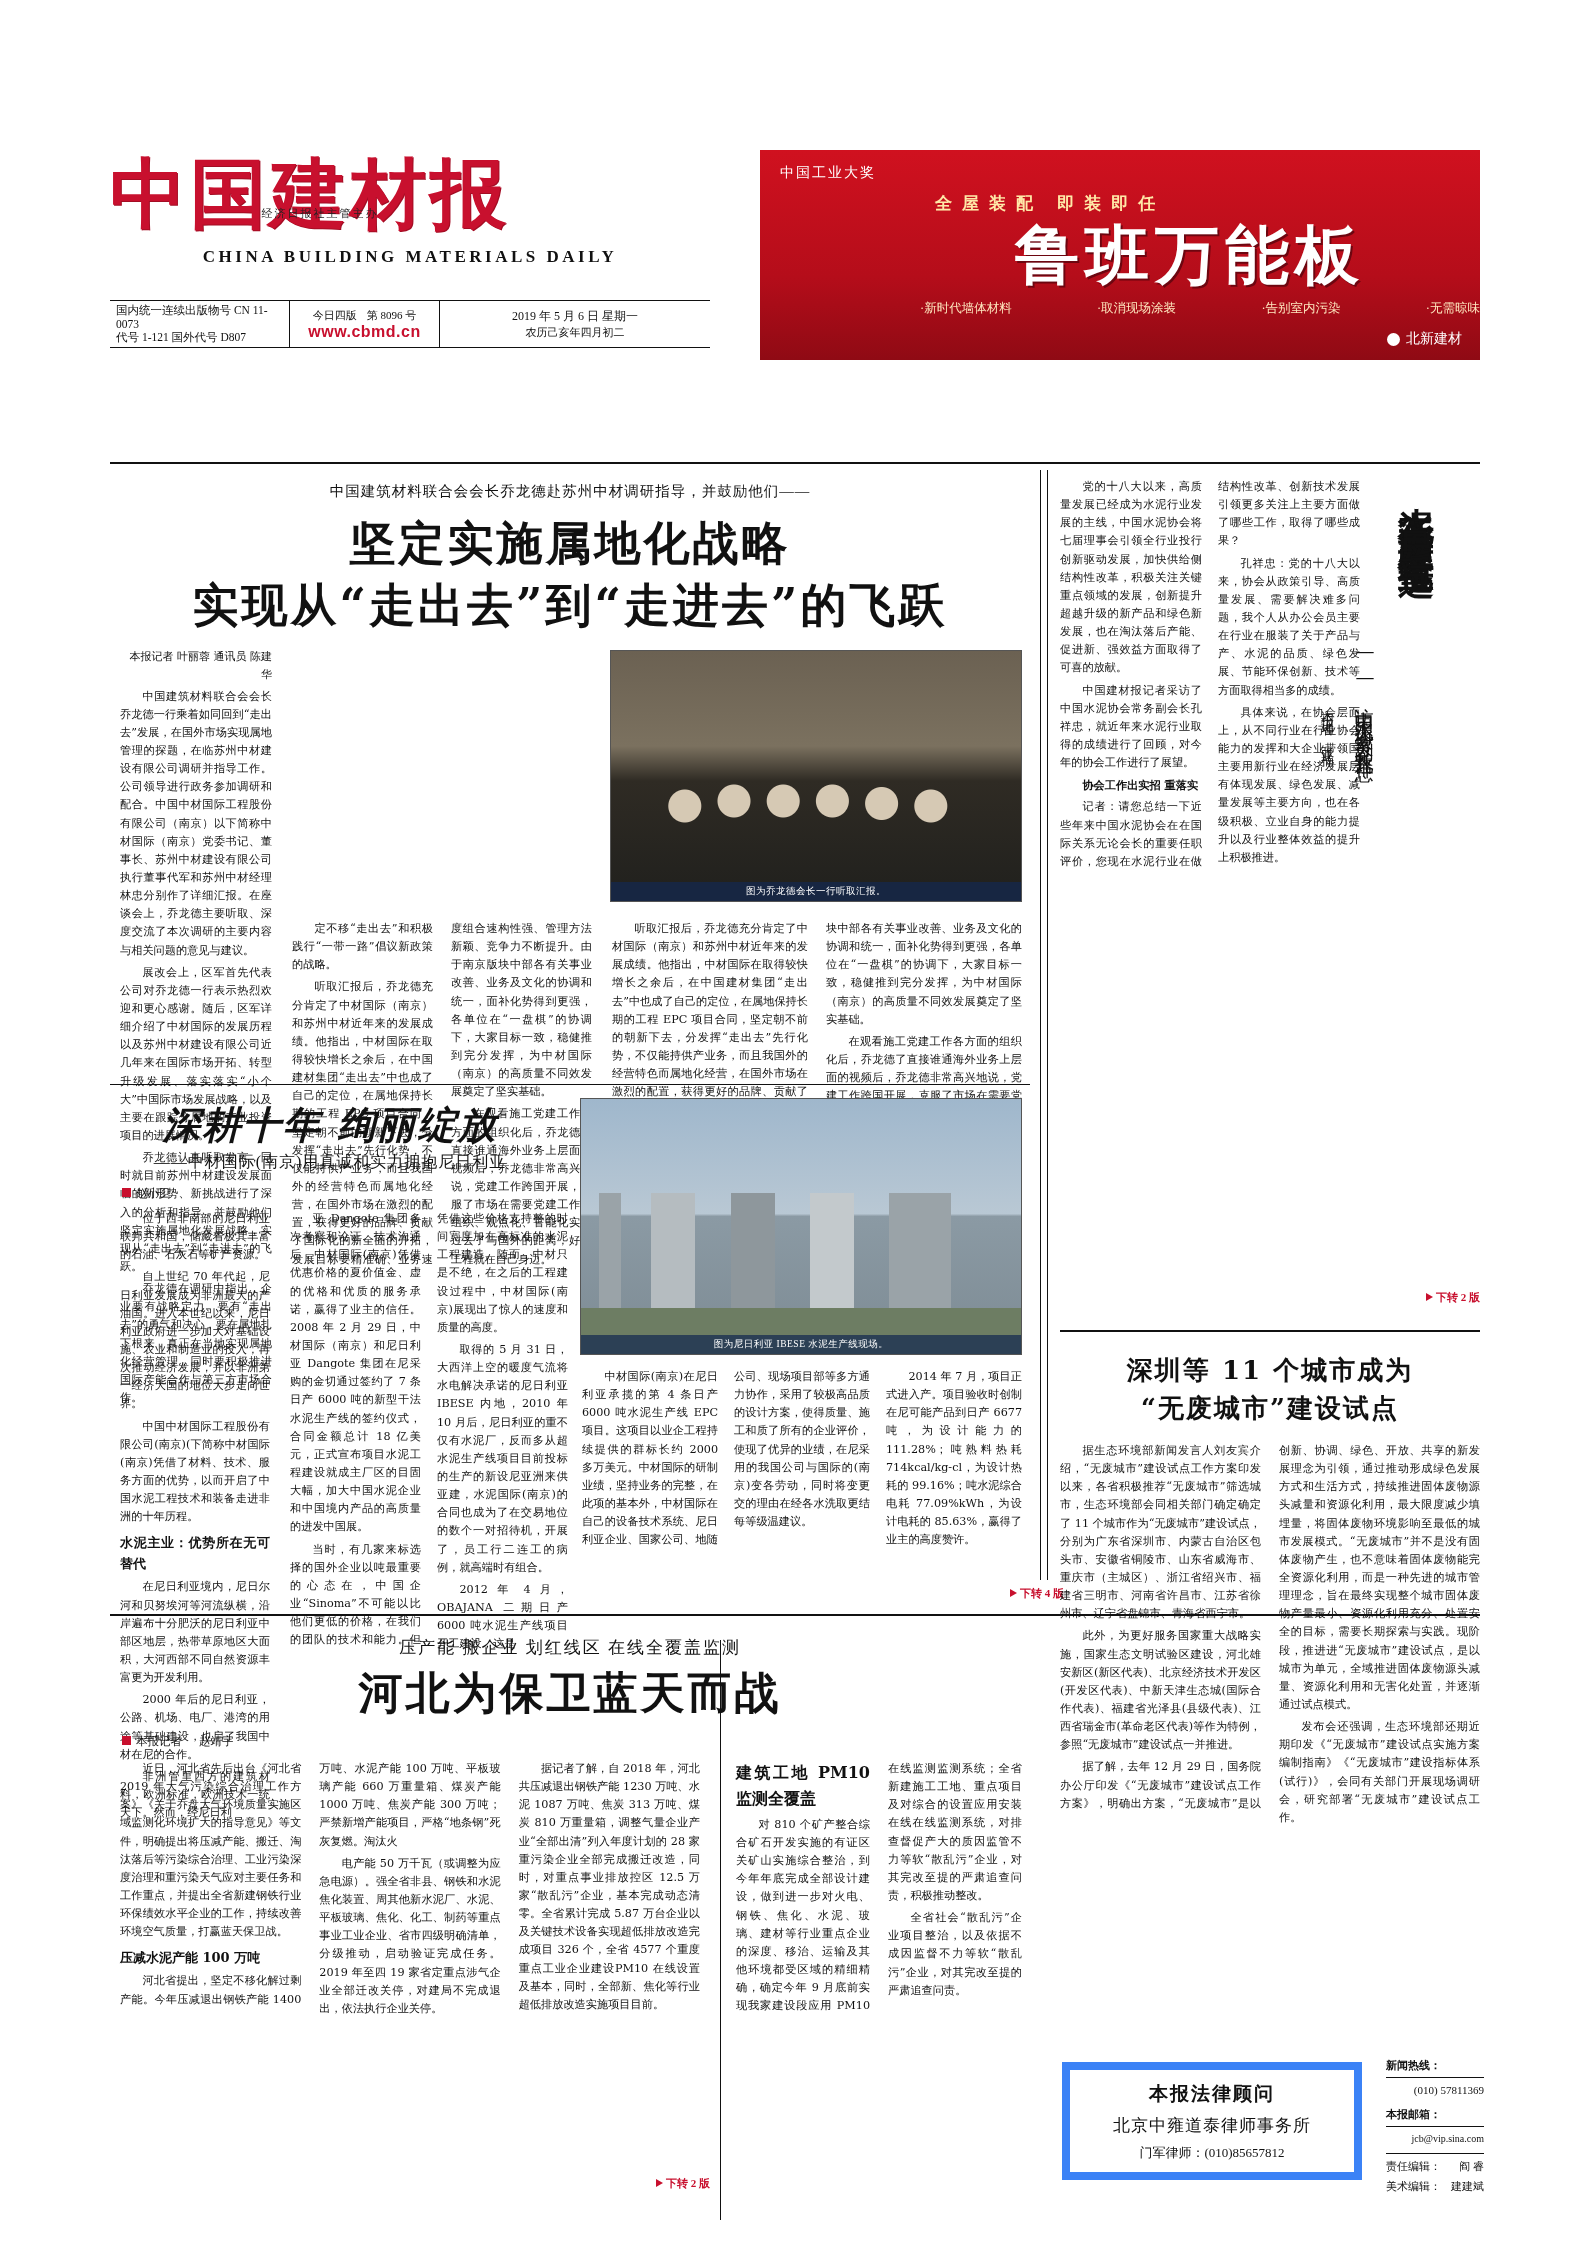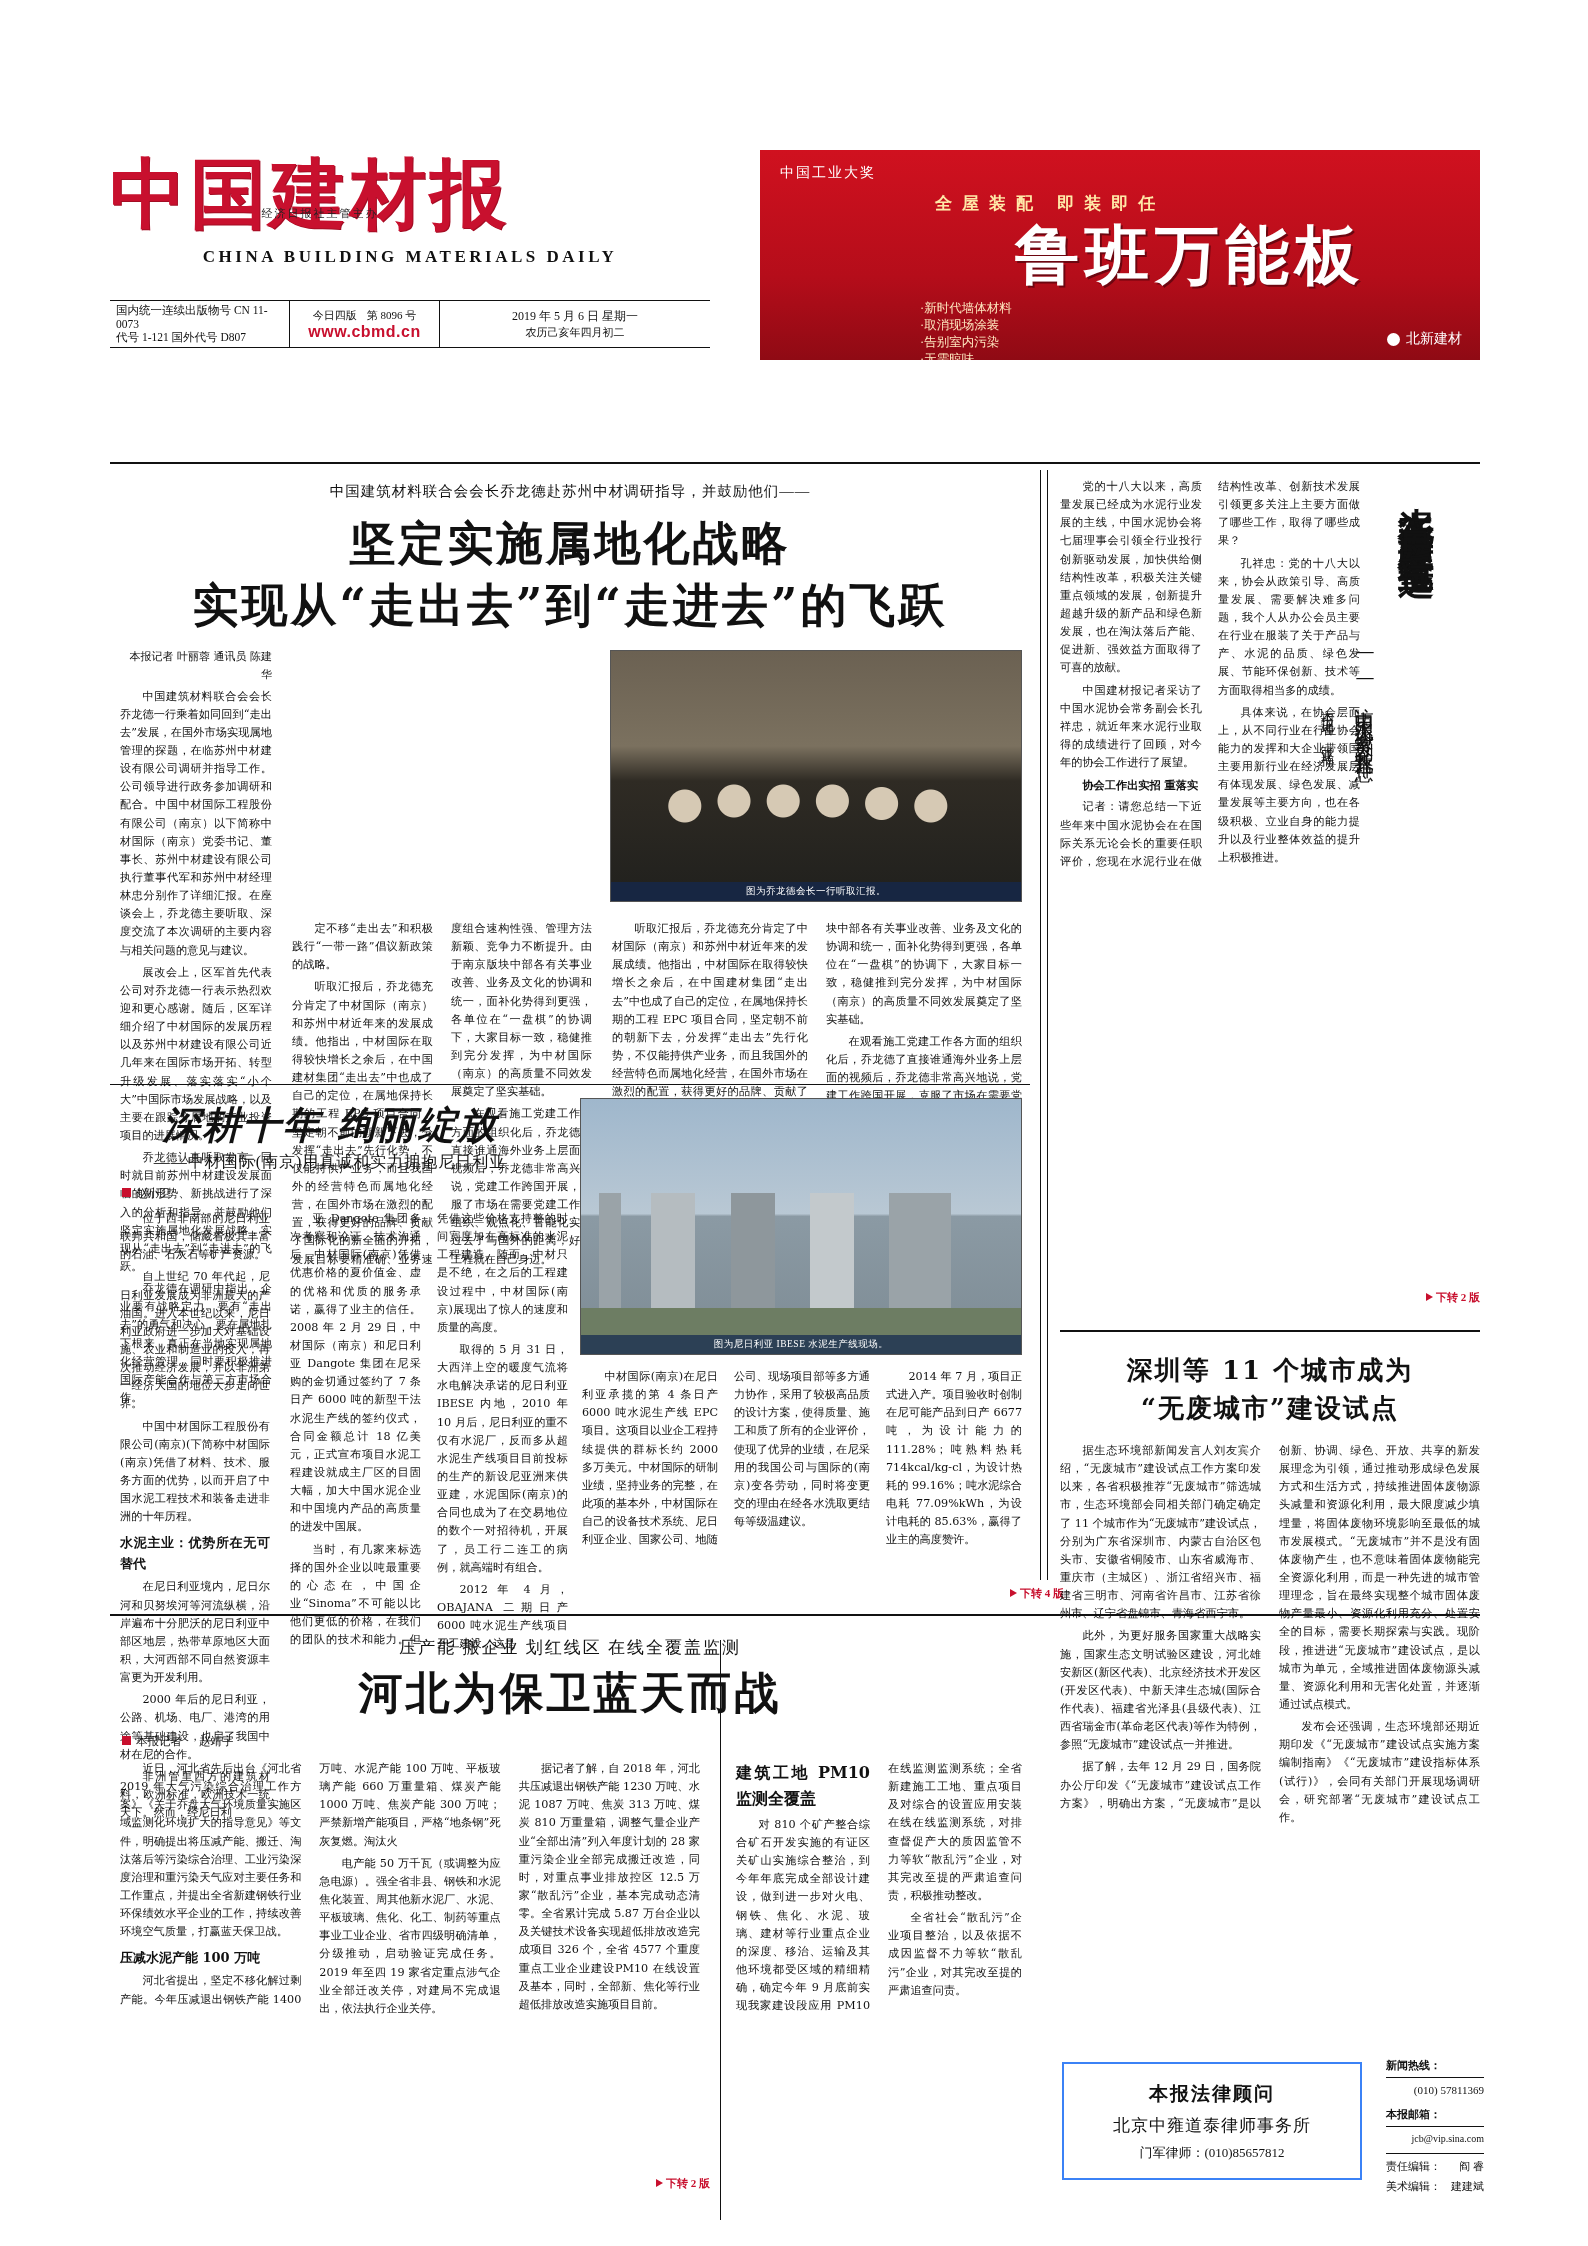--- a/index.html
+++ b/index.html
@@ -59,21 +59,21 @@
     background:linear-gradient(180deg,#d0111f 0%,#b50d1a 60%,#8f0a14 100%);
     color:#fff;overflow:hidden;
   }
   .ad .tag{position:absolute;left:20px;top:14px;font-size:14px;letter-spacing:2px;}
   .ad .sub{position:absolute;left:175px;top:42px;font-size:17px;letter-spacing:10px;font-weight:bold;color:#ffe9a8;}
   .ad .big{
     position:absolute;left:160px;top:62px;width:540px;text-align:center;
     font-family:"DejaVu Serif",serif;font-weight:bold;font-size:64px;letter-spacing:6px;
     color:#fff;text-shadow:2px 2px 0 #6d0610;
   }
-  .ad .feat{position:absolute;left:160px;top:150px;width:560px;display:flex;justify-content:space-between;font-size:12.5px;color:#ffe9c0;flex-direction:column;}
+  .ad .feat{position:absolute;left:160px;top:150px;width:560px;display:flex;justify-content:space-between;font-size:12.5px;color:#ffe9c0;}
   .ad .brand{position:absolute;right:18px;bottom:12px;font-size:14px;color:#fff;display:flex;align-items:center;gap:6px;}
   .ad .brand .dot{width:13px;height:13px;border-radius:50%;background:#fff;display:inline-block;}
 
   
   .hr-main{position:absolute;left:110px;top:462px;width:1370px;height:2px;background:#111;}
   .vrule{position:absolute;background:#111;width:1px;}
   .hrule{position:absolute;background:#111;height:1px;}
 
   
   .body-col{
@@ -109,21 +109,21 @@
 
   
   .vtitle{
     writing-mode:vertical-rl;text-orientation:upright;
     font-family:"DejaVu Serif",serif;font-weight:bold;
     letter-spacing:4px;
   }
 
   
   .lawbox{
-    position:absolute;border:2px solid #3b82f6;box-sizing:border-box;text-align:center;
+    position:absolute;border:8px solid #3b82f6;box-sizing:border-box;text-align:center;
     display:flex;flex-direction:column;justify-content:center;gap:7px;
   }
   .lawbox .t1{font-size:19px;font-weight:bold;letter-spacing:2px;}
   .lawbox .t2{font-size:17px;letter-spacing:1px;}
   .lawbox .t3{font-size:13px;}
 
   .contact{position:absolute;font-size:11px;line-height:1.75;}
   .contact .row{display:flex;justify-content:space-between;width:100%;}
   .contact .hd{border-bottom:1px solid #111;padding-bottom:2px;margin-bottom:3px;font-weight:bold;}
 

